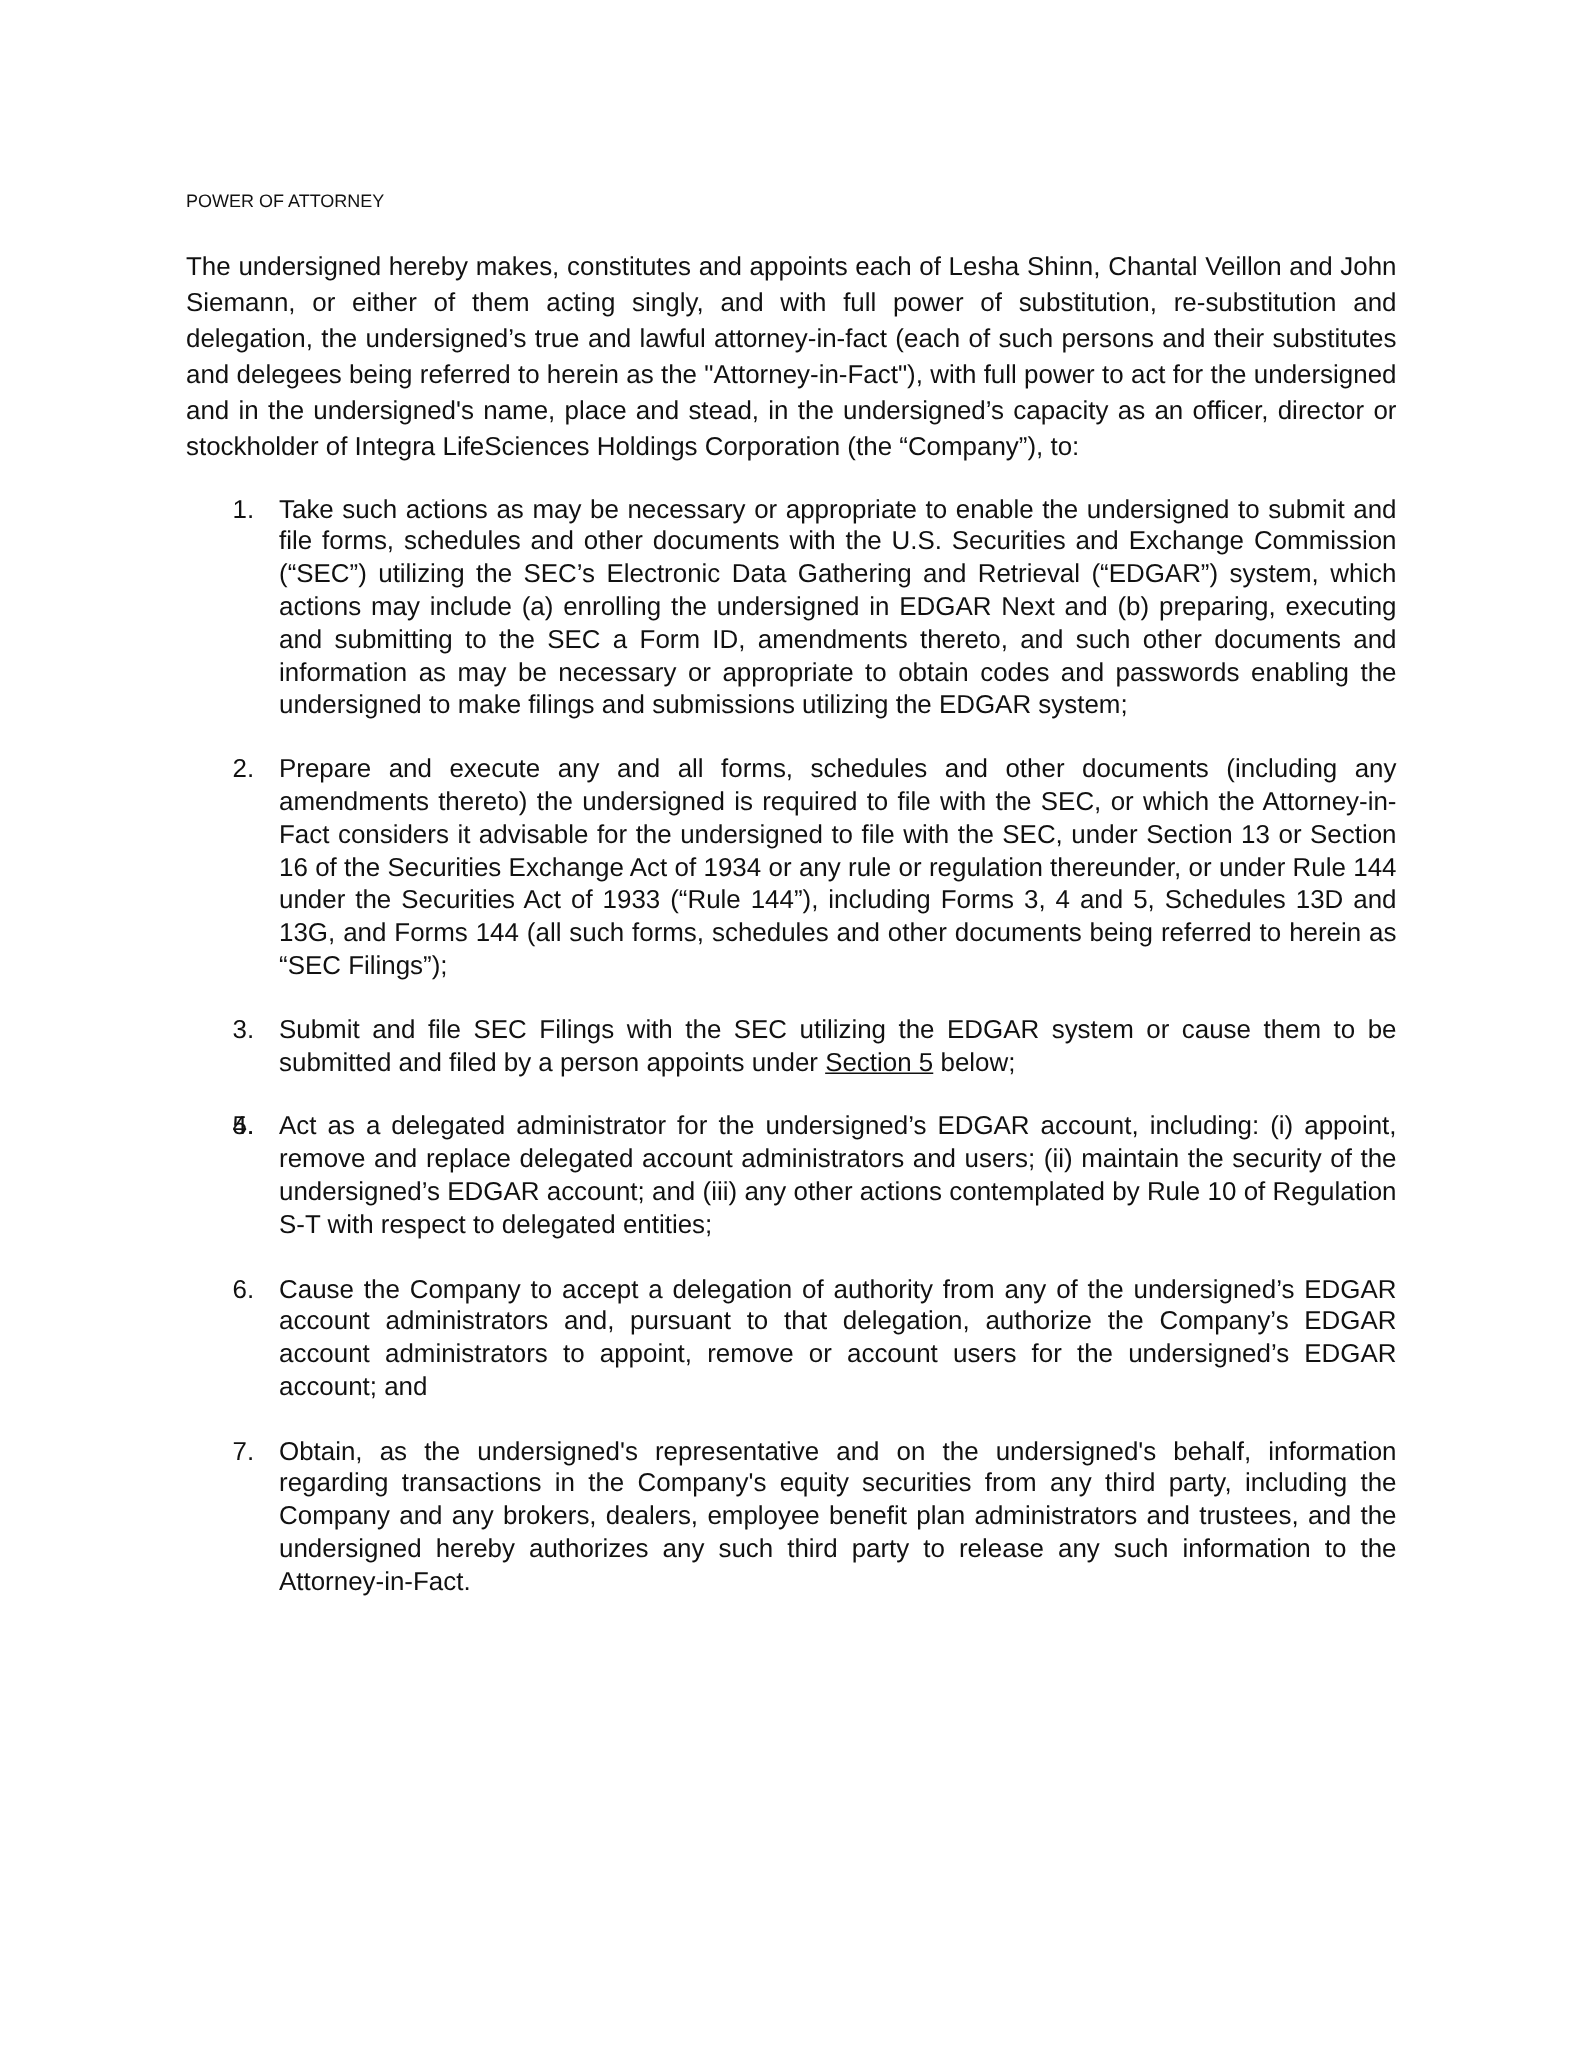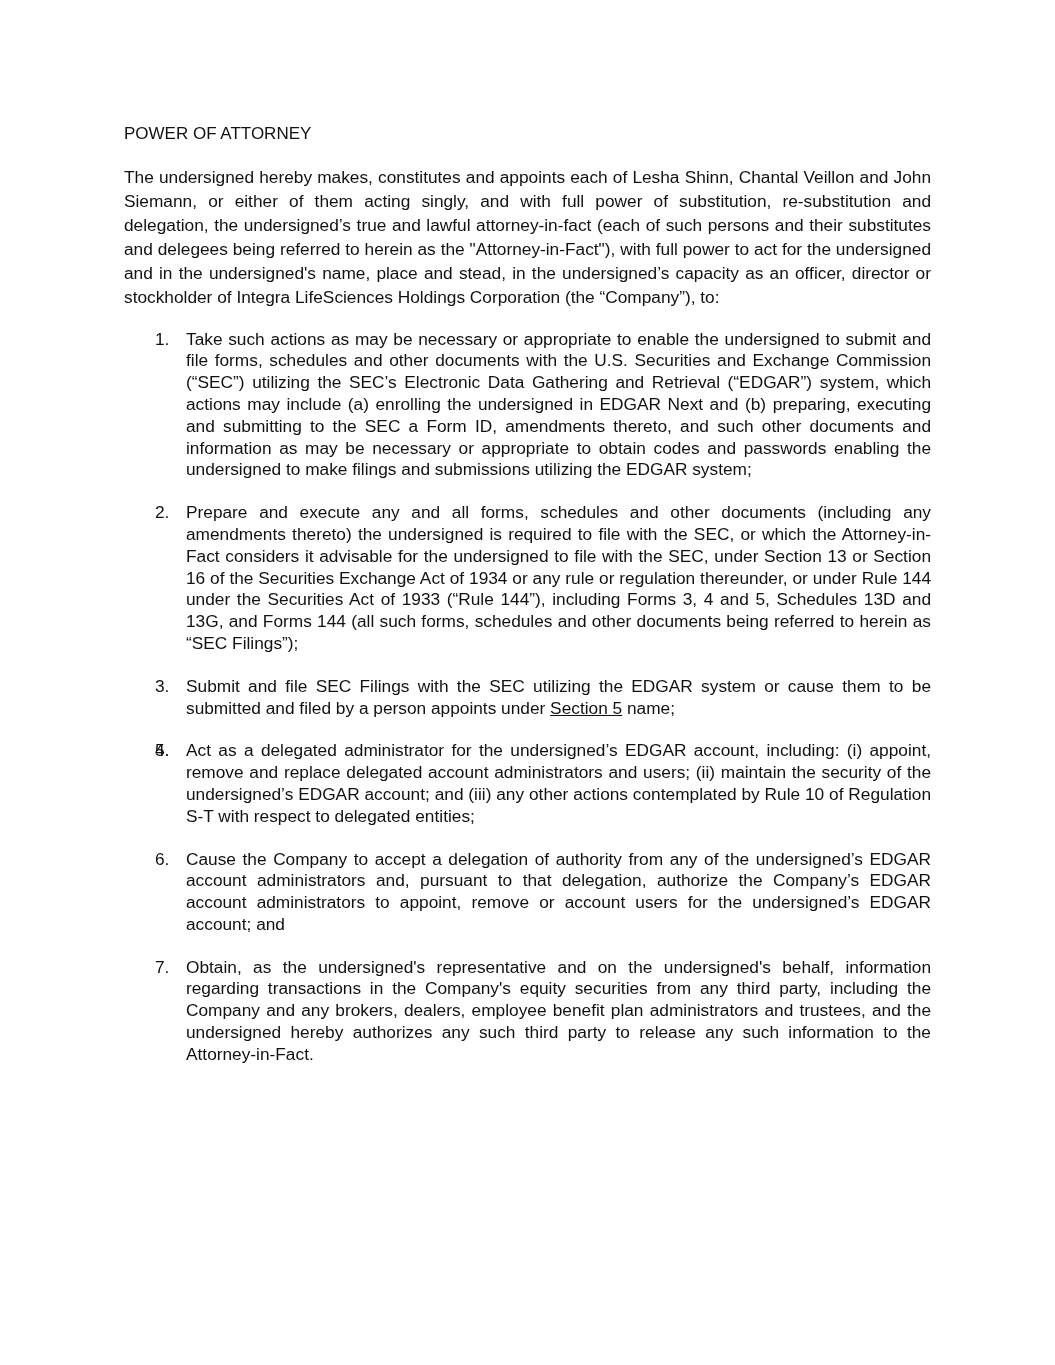--- a/index.html
+++ b/index.html
@@ -18,21 +18,21 @@
       line-height: 24px;
     }
     .page {
       position: absolute;
       left: 124px;
       top: 122px;
       width: 807px;
     }
     .title {
       margin: 0 0 19px 0;
-      font-size: 17px;
+      font-size: 12px;
       font-weight: normal;
       line-height: 24px;
     }
     .intro {
       margin: 0 0 19px 0;
       text-align: justify;
       line-height: 24.1px;
     }
     ol.items {
       list-style: none;
@@ -67,21 +67,21 @@
     <li>
       <span class="num">1.</span>
       <span>Take such actions as may be necessary or appropriate to enable the undersigned to submit and file forms, schedules and other documents with the U.S. Securities and Exchange Commission (“SEC”) utilizing the SEC’s Electronic Data Gathering and Retrieval (“EDGAR”) system, which actions may include (a) enrolling the undersigned in EDGAR Next and (b) preparing, executing and submitting to the SEC a Form ID, amendments thereto, and such other documents and information as may be necessary or appropriate to obtain codes and passwords enabling the undersigned to make filings and submissions utilizing the EDGAR system;</span>
     </li>
     <li>
       <span class="num">2.</span>
       <span>Prepare and execute any and all forms, schedules and other documents (including any amendments thereto) the undersigned is required to file with the SEC, or which the Attorney-in-Fact considers it advisable for the undersigned to file with the SEC, under Section 13 or Section 16 of the Securities Exchange Act of 1934 or any rule or regulation thereunder, or under Rule 144 under the Securities Act of 1933 (“Rule 144”), including Forms 3, 4 and 5, Schedules 13D and 13G, and Forms 144 (all such forms, schedules and other documents being referred to herein as “SEC Filings”);</span>
     </li>
     <li>
       <span class="num">3.</span>
-      <span>Submit and file SEC Filings with the SEC utilizing the EDGAR system or cause them to be submitted and filed by a person appoints under </span><span class="ul">Section 5</span><span> name;</span>
+      <span>Submit and file SEC Filings with the SEC utilizing the EDGAR system or cause them to be submitted and filed by a person appoints under </span><span class="ul">Section 5</span><span> below;</span>
     </li>
     <li>
       <span class="num">4.</span>
     </li>
     <li>
       <span class="num">5.</span>
       <span>Act as a delegated administrator for the undersigned’s EDGAR account, including: (i) appoint, remove and replace delegated account administrators and users; (ii) maintain the security of the undersigned’s EDGAR account; and (iii) any other actions contemplated by Rule 10 of Regulation S-T with respect to delegated entities;</span>
     </li>
     <li>
       <span class="num">6.</span>

